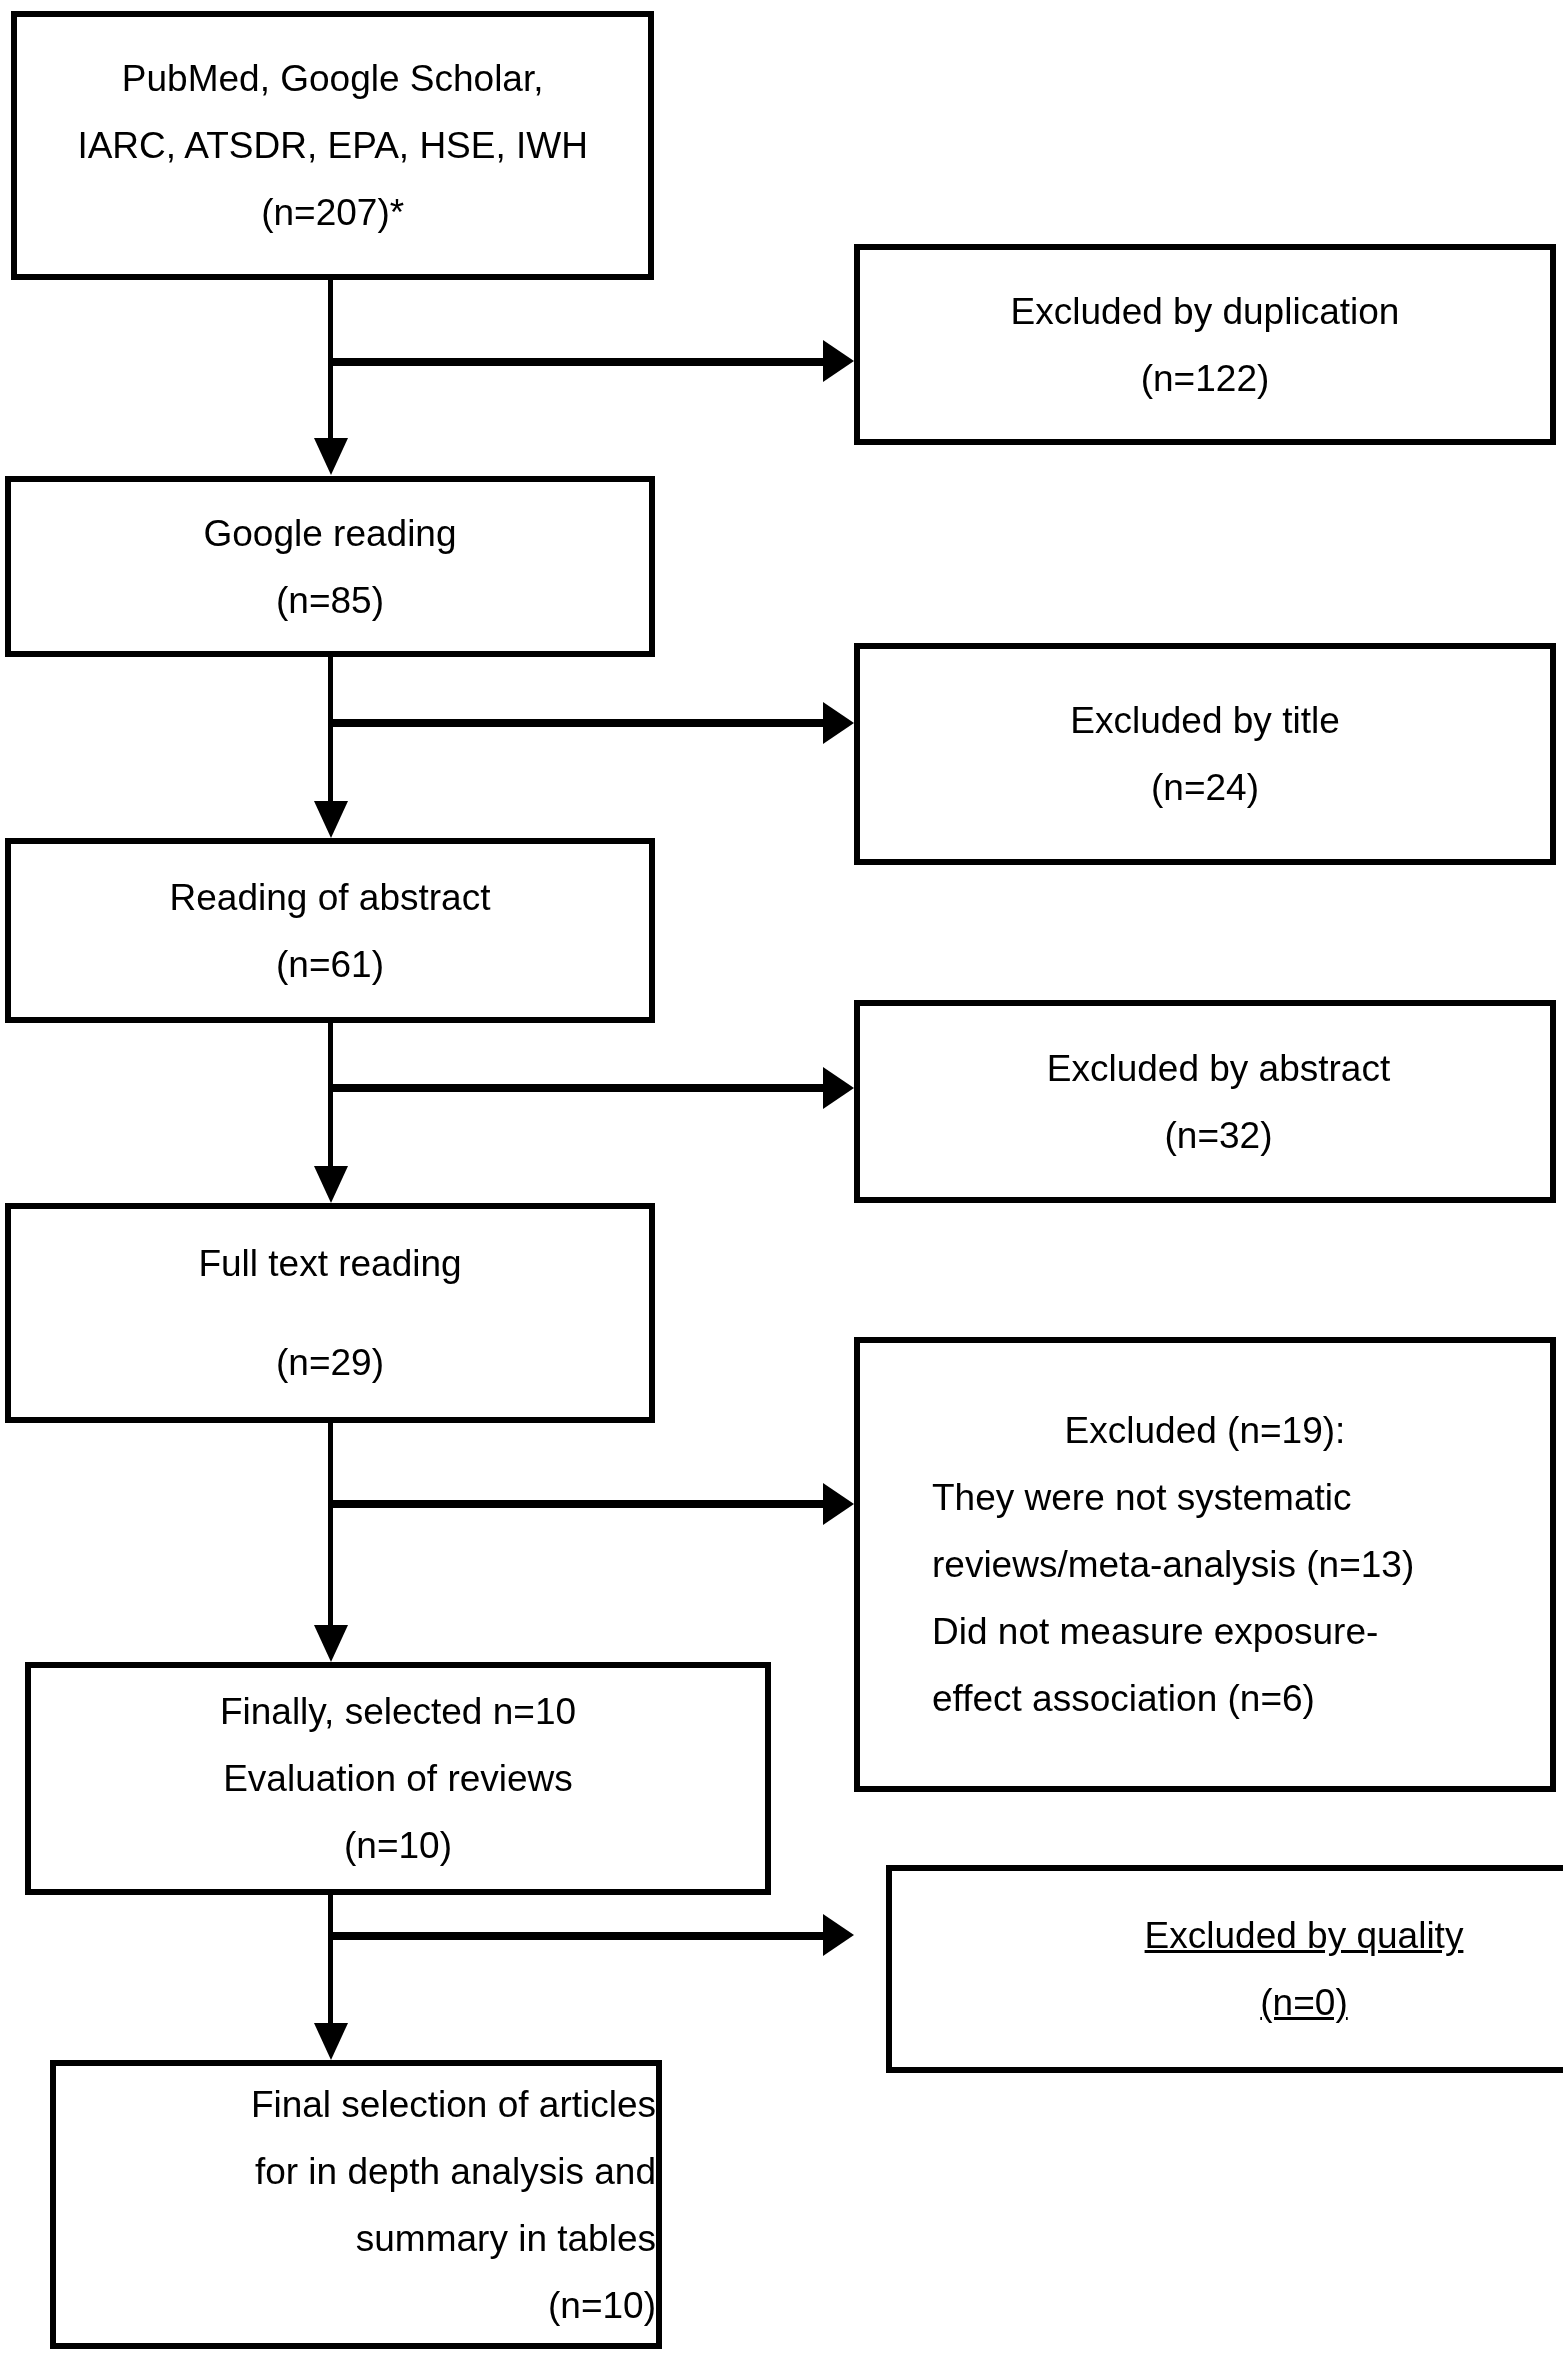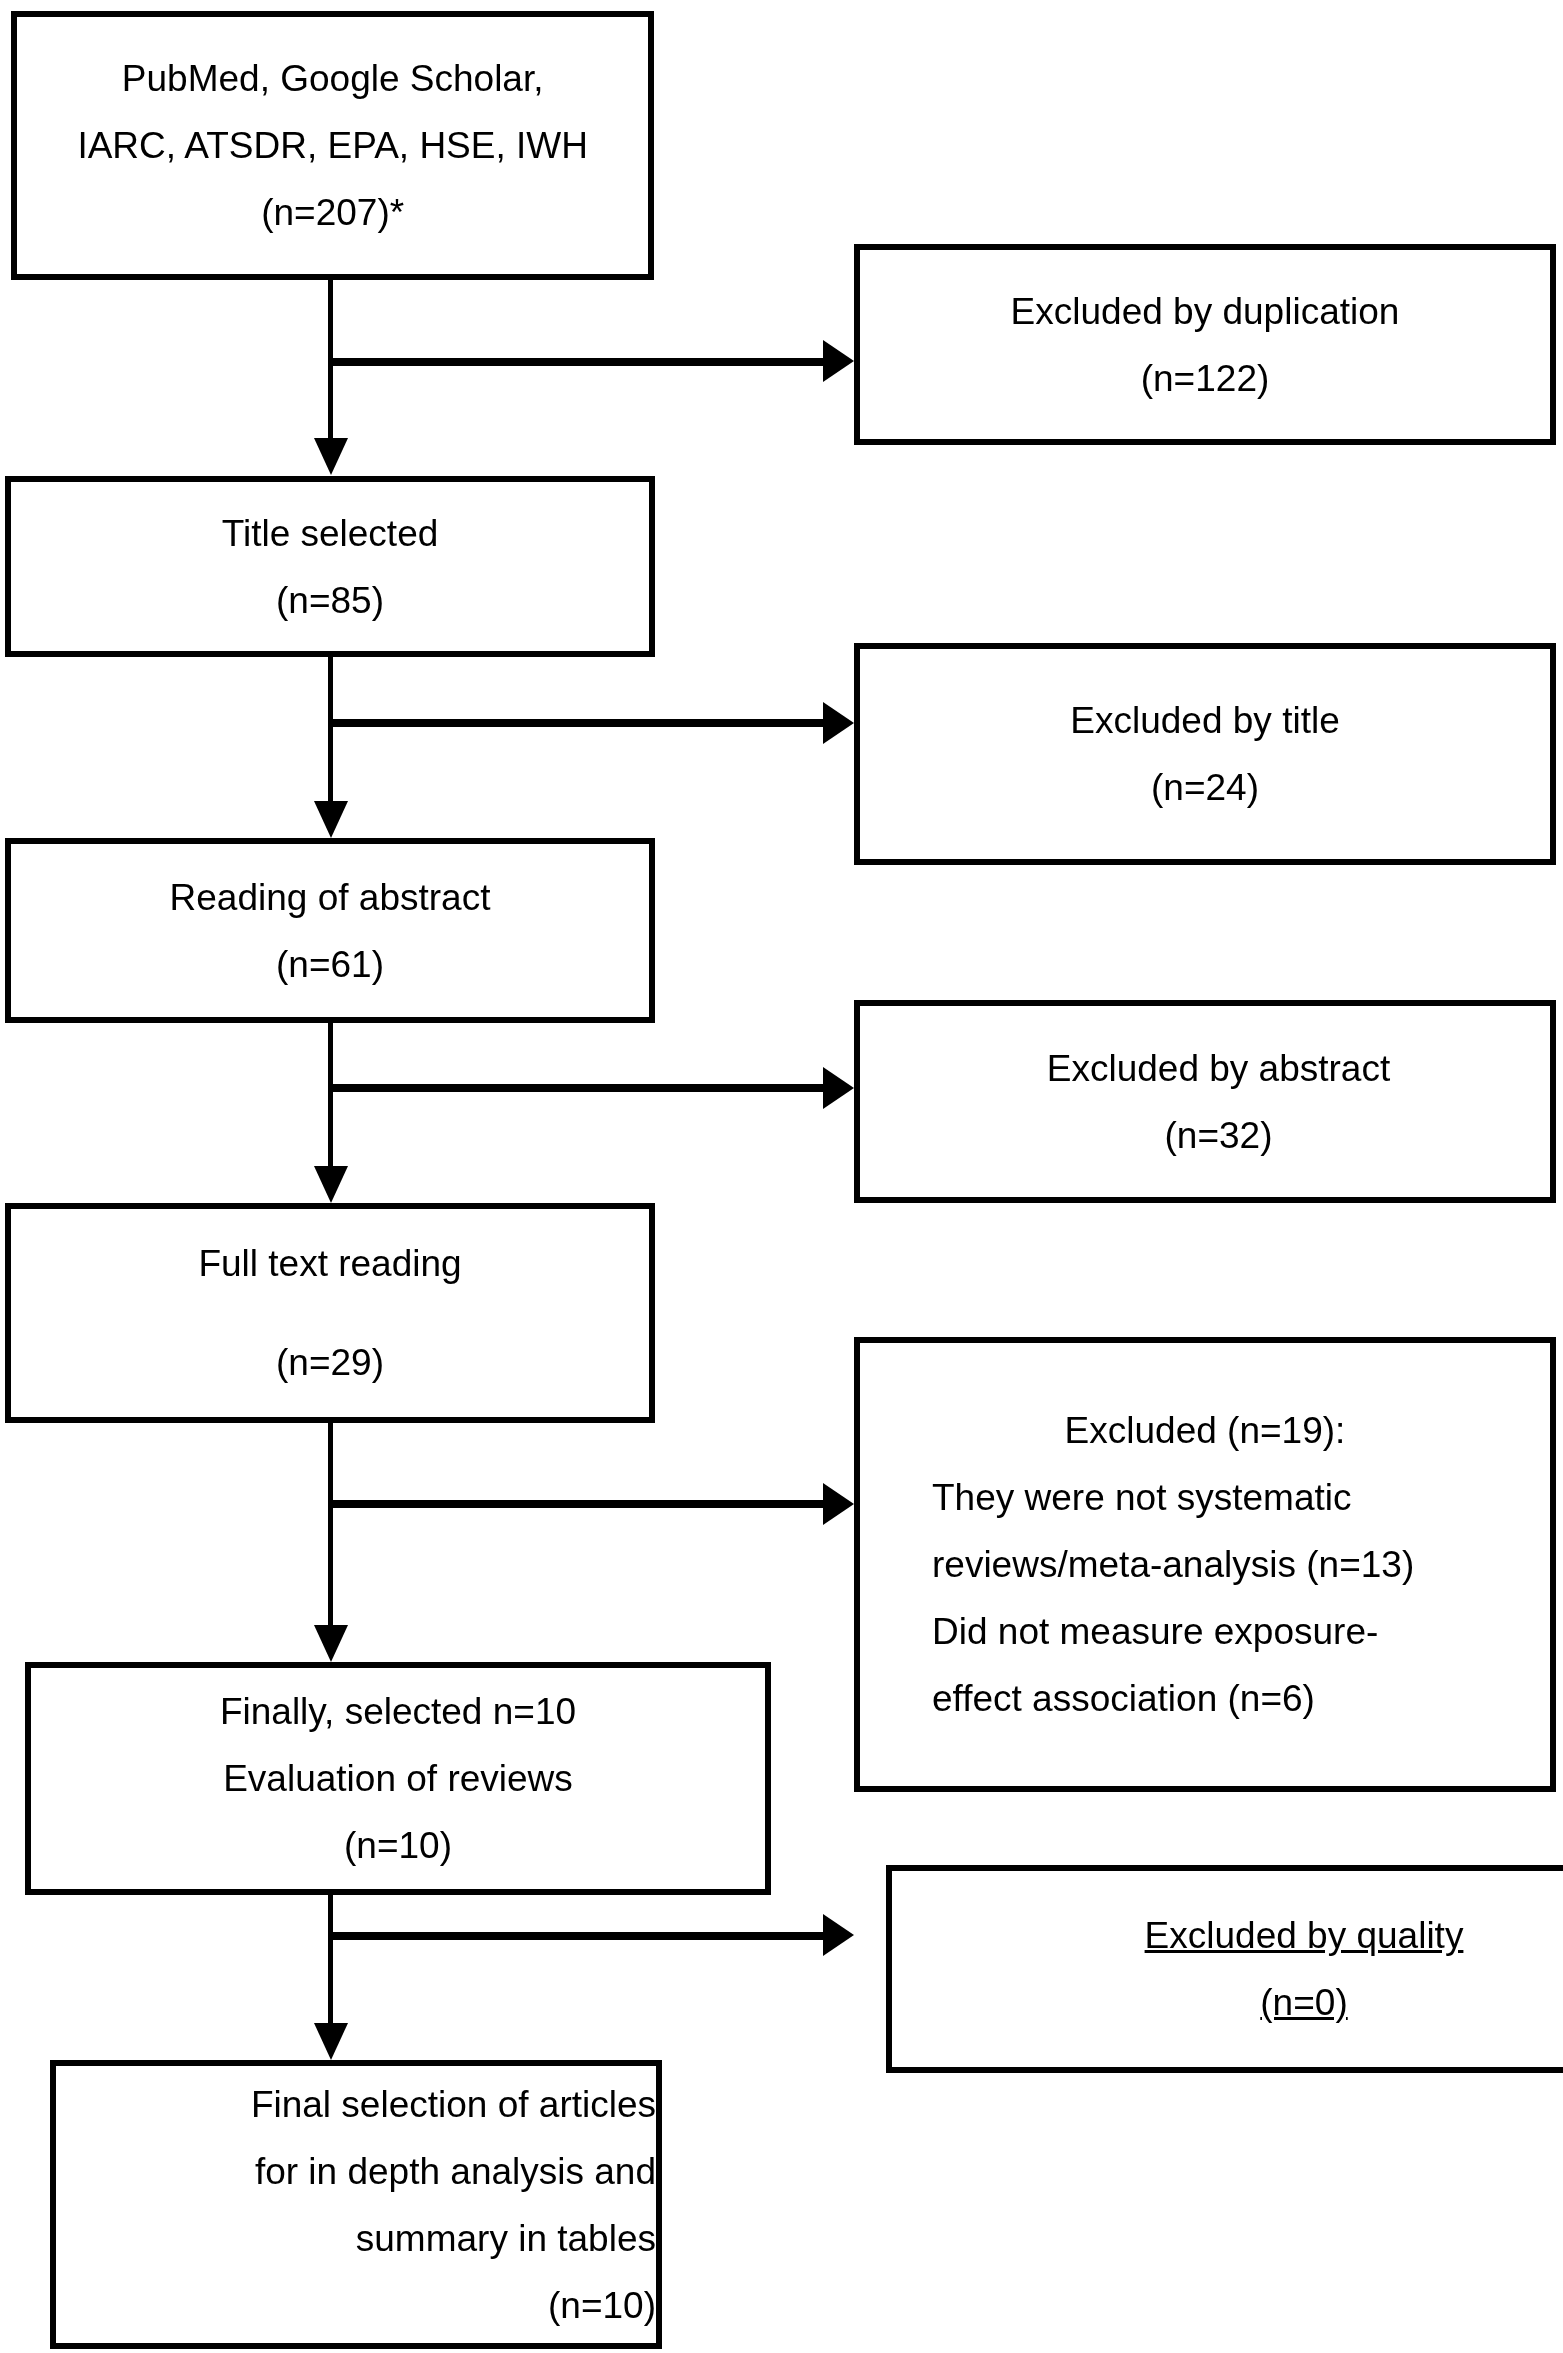--- a/index.html
+++ b/index.html
@@ -105,21 +105,21 @@
 
 <div id="canvas">
 
   <div class="box box-sources">
     <div class="line">PubMed, Google Scholar,</div>
     <div class="line">IARC, ATSDR, EPA, HSE, IWH</div>
     <div class="line">(n=207)*</div>
   </div>
 
   <div class="box box-title">
-    <div class="line">Title selected</div>
+    <div class="line">Google reading</div>
     <div class="line">(n=85)</div>
   </div>
 
   <div class="box box-abstract">
     <div class="line">Reading of abstract</div>
     <div class="line">(n=61)</div>
   </div>
 
   <div class="box box-fulltext">
     <div class="line">Full text reading</div>

